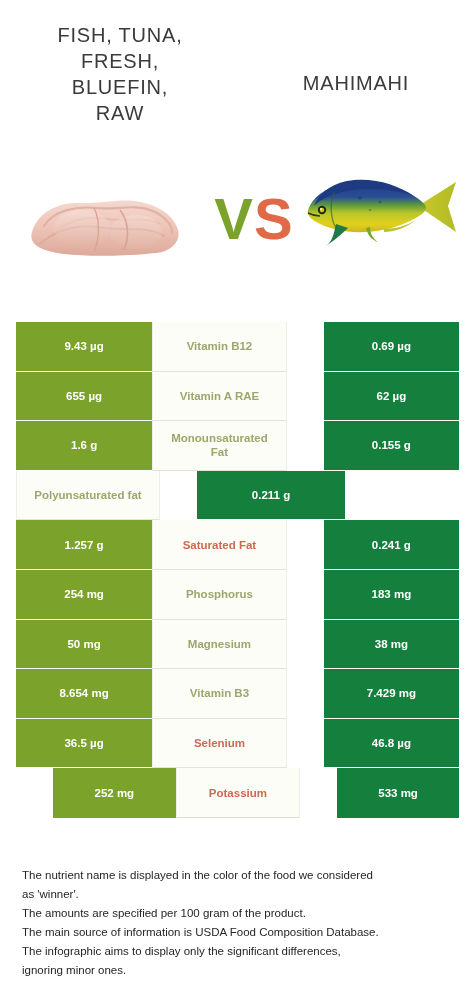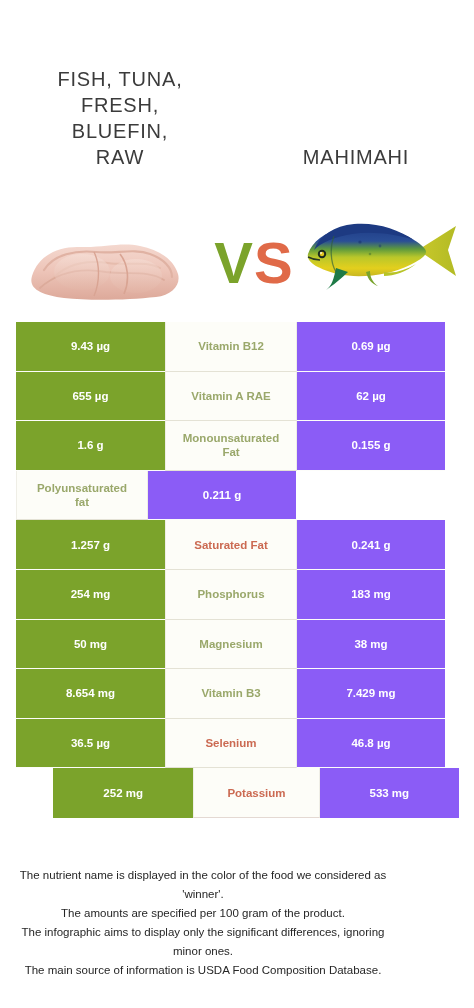--- a/index.html
+++ b/index.html
@@ -15,42 +15,41 @@
     overflow: hidden;
     -webkit-font-smoothing: antialiased;
   }
 
   
   .header {
     position: absolute;
     top: 0; left: 0;
     width: 474px;
     height: 300px;
-    margin-top: 44px;
   }
   .title {
     position: absolute;
     font-family: "Liberation Sans", sans-serif;
     font-weight: 300;
     font-size: 20px;
     letter-spacing: 0.8px;
     line-height: 26px;
     color: #3b3b3b;
     text-align: center;
     text-transform: uppercase;
     white-space: pre-line;
   }
   .title-left {
     left: 10px;
     top: 22px;
     width: 220px;
   }
   .title-right {
     left: 248px;
-    top: 100px;
+    top: 70px;
     width: 216px;
   }
 
   
   .food-img {
     position: absolute;
   }
   .tuna-wrap {
     left: 24px;
     top: 186px;
@@ -107,52 +106,53 @@
   }
   .cell-left {
     width: 149px;
     background: #7ba32b;
     color: #ffffff;
     border-bottom: 1px solid #fdfdfa;
   }
   .row:last-child .cell-left { border-bottom: none; margin-left: 37px; }
 
   .cell-mid {
-    width: 132px;
+    width: 144px;
     background: #fdfdf8;
     border-bottom: 1px solid #e4e2d5;
     border-left: 1px solid #efeee6;
     border-right: 1px solid #efeee6;
     padding: 0 16px;
   }
   .row:last-child .cell-mid { border-bottom: 1px solid #e4d9d3; }
 
   .cell-right {
     width: 148px;
-    background: #8b5cf6;
+    background: #15803d;
     color: #ffffff;
     border-bottom: 1px solid #fdfdfa;
+    margin-left: 37px;
   }
   .row:last-child .cell-right { border-bottom: none; }
 
   .mid-green { color: #9aa86b; }
   .mid-red   { color: #cb6a52; }
 
   
   .footer {
     position: absolute;
     left: 0;
     top: 866px;
     width: 406px;
-    text-align: center;
+    text-align: left;
     font-size: 11.5px;
     line-height: 19px;
     color: #262626;
     font-family: "Liberation Sans", sans-serif;
-    padding: 0 12px;
+    padding: 0 22px;
     box-sizing: border-box;
   }
   .footer p { margin: 0; }
 </style>
 </head>
 <body>
 
 <div class="header">
 
   <div class="title title-left">FISH, TUNA,
@@ -295,15 +295,15 @@
     <div class="cell cell-left">252 mg</div>
     <div class="cell cell-mid mid-red">Potassium</div>
     <div class="cell cell-right">533 mg</div>
   </div>
 
 </div>
 
 <div class="footer">
   <p>The nutrient name is displayed in the color of the food we considered as 'winner'.</p>
   <p>The amounts are specified per 100 gram of the product.</p>
+  <p>The main source of information is USDA Food Composition Database.</p>
   <p>The infographic aims to display only the significant differences, ignoring minor ones.</p>
-  <p>The main source of information is USDA Food Composition Database.</p>
 </div>
 
 </body></html>

